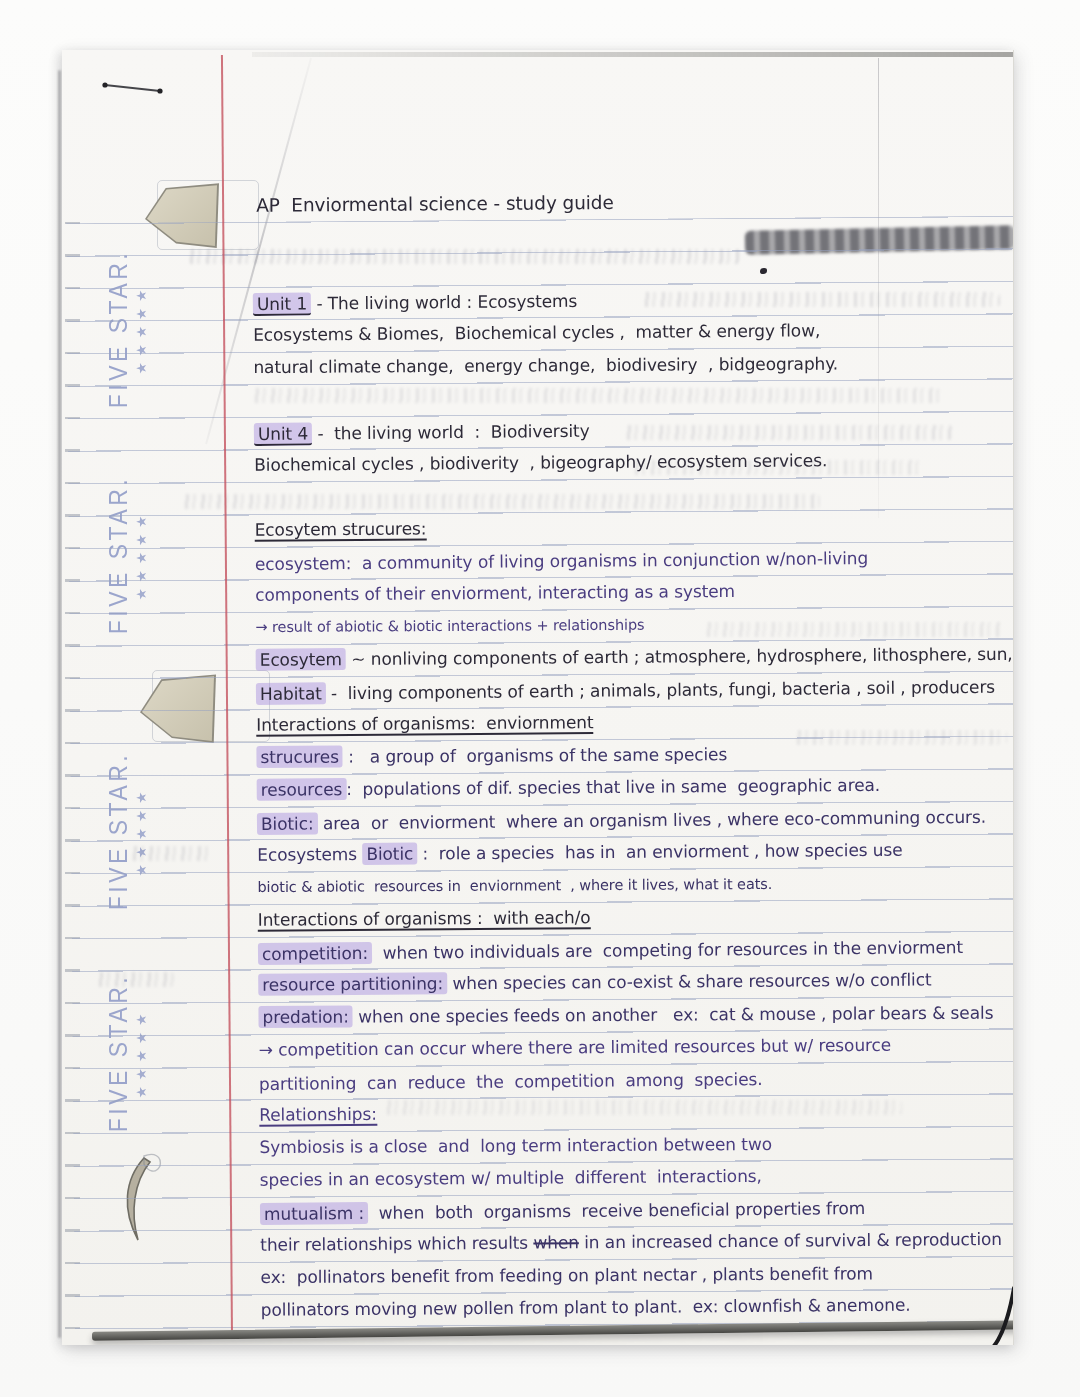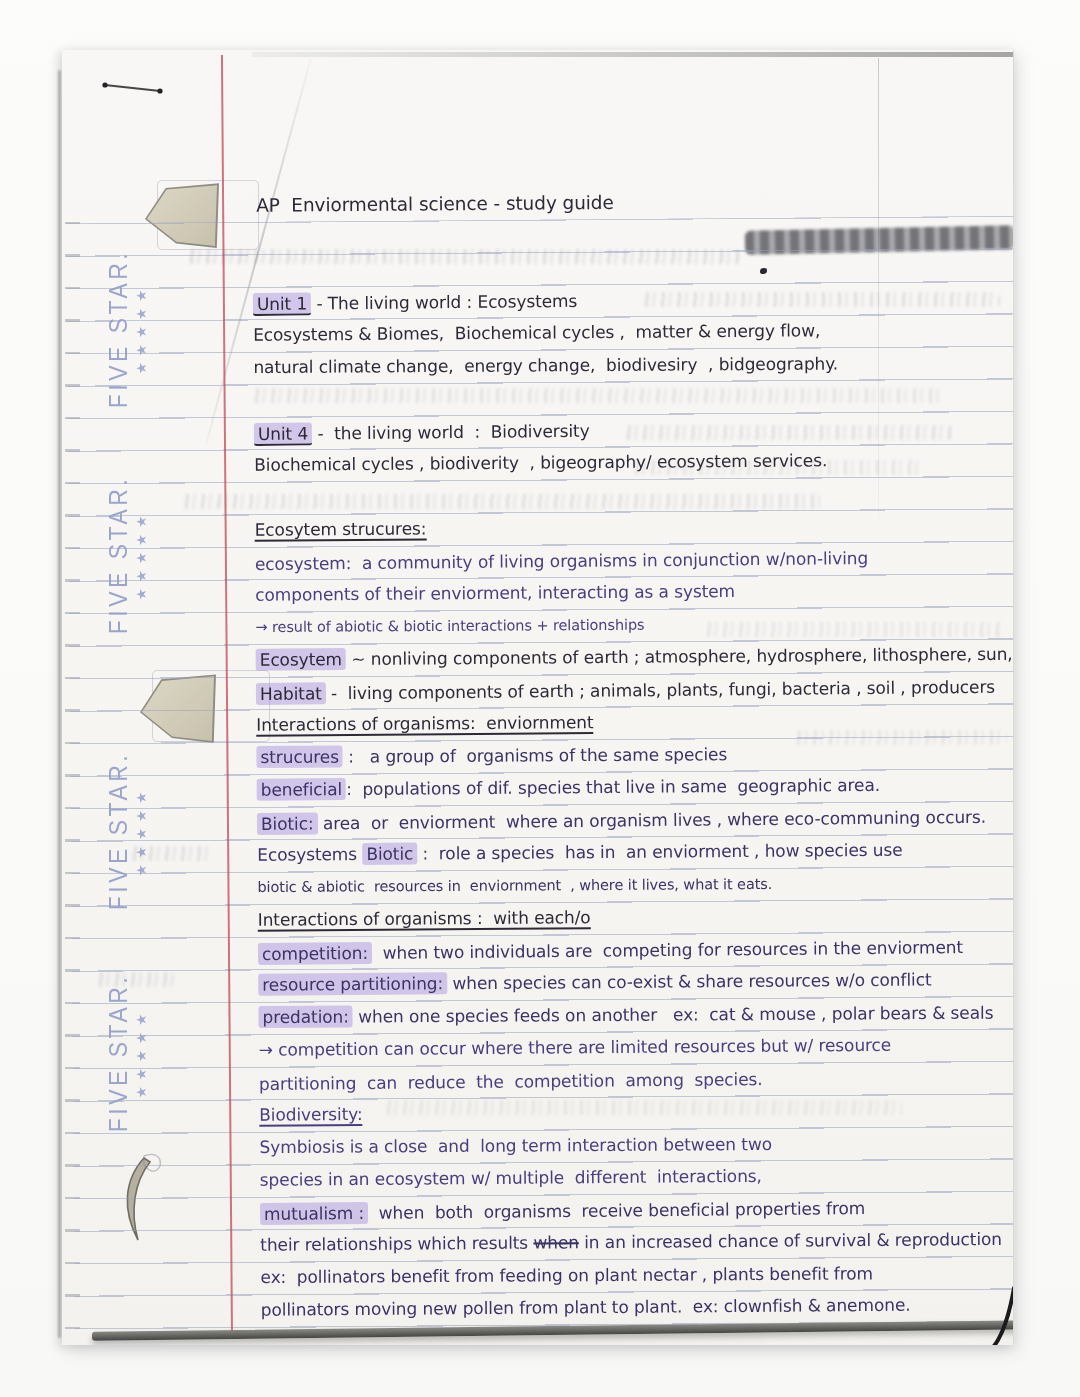--- a/index.html
+++ b/index.html
@@ -165,31 +165,31 @@
           <div class="line" style="color: rgb(45, 42, 56);"><span class="seg">Biochemical cycles , biodiverity  , bigeography/ ecosystem services.</span></div>
           <div class="line" style="color: rgb(59, 51, 102);"></div>
           <div class="line" style="color: rgb(45, 42, 56);"><span class="seg u">Ecosytem strucures:</span></div>
           <div class="line" style="color: rgb(74, 61, 128);"><span class="seg">ecosystem:  a community of living organisms in conjunction w/non-living</span></div>
           <div class="line" style="color: rgb(74, 61, 128);"><span class="seg">components of their enviorment, interacting as a system</span></div>
           <div class="line small" style="color: rgb(74, 61, 128);"><span class="seg">→ result of abiotic &amp; biotic interactions + relationships</span></div>
           <div class="line" style="color: rgb(45, 42, 56);"><span class="seg hl">Ecosytem</span><span class="seg"> ~ nonliving components of earth ; atmosphere, hydrosphere, lithosphere, sun, temp.</span></div>
           <div class="line" style="color: rgb(45, 42, 56);"><span class="seg hl">Habitat</span><span class="seg"> -  living components of earth ; animals, plants, fungi, bacteria , soil , producers</span></div>
           <div class="line" style="color: rgb(45, 42, 56);"><span class="seg u">Interactions of organisms:  enviornment</span></div>
           <div class="line" style="color: rgb(59, 51, 102);"><span class="seg hl">strucures</span><span class="seg"> :   a group of  organisms of the same species</span></div>
-          <div class="line" style="color: rgb(59, 51, 102);"><span class="seg hl">beneficial</span><span class="seg">:  populations of dif. species that live in same  geographic area.</span></div>
+          <div class="line" style="color: rgb(59, 51, 102);"><span class="seg hl">resources</span><span class="seg">:  populations of dif. species that live in same  geographic area.</span></div>
           <div class="line" style="color: rgb(59, 51, 102);"><span class="seg hl">Biotic:</span><span class="seg"> area  or  enviorment  where an organism lives , where eco-communing occurs.</span></div>
           <div class="line" style="color: rgb(59, 51, 102);"><span class="seg">Ecosystems </span><span class="seg hl">Biotic</span><span class="seg"> :  role a species  has in  an enviorment , how species use</span></div>
           <div class="line small" style="color: rgb(59, 51, 102);"><span class="seg">biotic &amp; abiotic  resources in  enviornment  , where it lives, what it eats.</span></div>
           <div class="line" style="color: rgb(45, 42, 56);"><span class="seg u">Interactions of organisms :  with each/o</span></div>
           <div class="line" style="color: rgb(59, 51, 102);"><span class="seg hl">competition:</span><span class="seg">  when two individuals are  competing for resources in the enviorment</span></div>
           <div class="line" style="color: rgb(59, 51, 102);"><span class="seg hl">resource partitioning:</span><span class="seg"> when species can co-exist &amp; share resources w/o conflict</span></div>
           <div class="line" style="color: rgb(59, 51, 102);"><span class="seg hl">predation:</span><span class="seg"> when one species feeds on another   ex:  cat &amp; mouse , polar bears &amp; seals</span></div>
           <div class="line" style="color: rgb(74, 61, 128);"><span class="seg">→ competition can occur where there are limited resources but w/ resource</span></div>
           <div class="line" style="color: rgb(74, 61, 128);"><span class="seg">partitioning  can  reduce  the  competition  among  species.</span></div>
-          <div class="line" style="color: rgb(74, 61, 128);"><span class="seg u">Biodiversity:</span></div>
+          <div class="line" style="color: rgb(74, 61, 128);"><span class="seg u">Relationships:</span></div>
           <div class="line" style="color: rgb(74, 61, 128);"><span class="seg">Symbiosis is a close  and  long term interaction between two</span></div>
           <div class="line" style="color: rgb(74, 61, 128);"><span class="seg">species in an ecosystem w/ multiple  different  interactions,</span></div>
           <div class="line" style="color: rgb(59, 51, 102);"><span class="seg hl">mutualism :</span><span class="seg">  when  both  organisms  receive beneficial properties from</span></div>
           <div class="line" style="color: rgb(59, 51, 102);"><span class="seg">their relationships which results </span><span class="seg strike">when</span><span class="seg"> in an increased chance of survival &amp; reproduction</span></div>
           <div class="line" style="color: rgb(59, 51, 102);"><span class="seg">ex:  pollinators benefit from feeding on plant nectar , plants benefit from</span></div>
           <div class="line" style="color: rgb(59, 51, 102);"><span class="seg">pollinators moving new pollen from plant to plant.  ex: clownfish &amp; anemone.</span></div>
         </div>
     </div>
 
     <div class="bottom-edge"></div>

